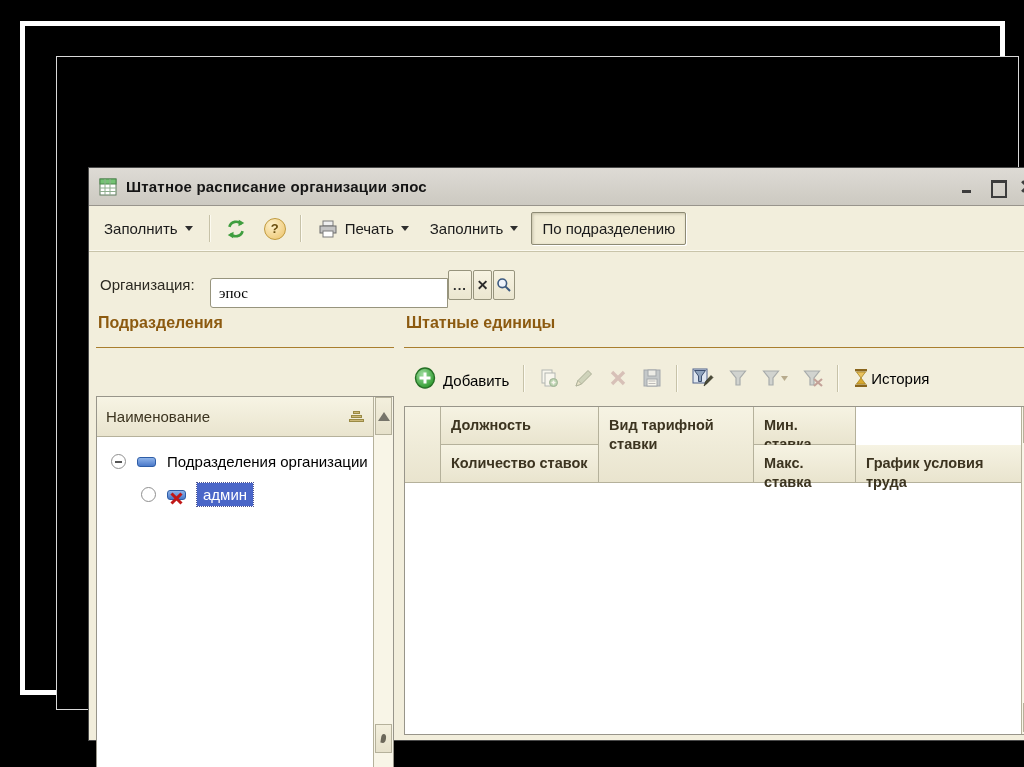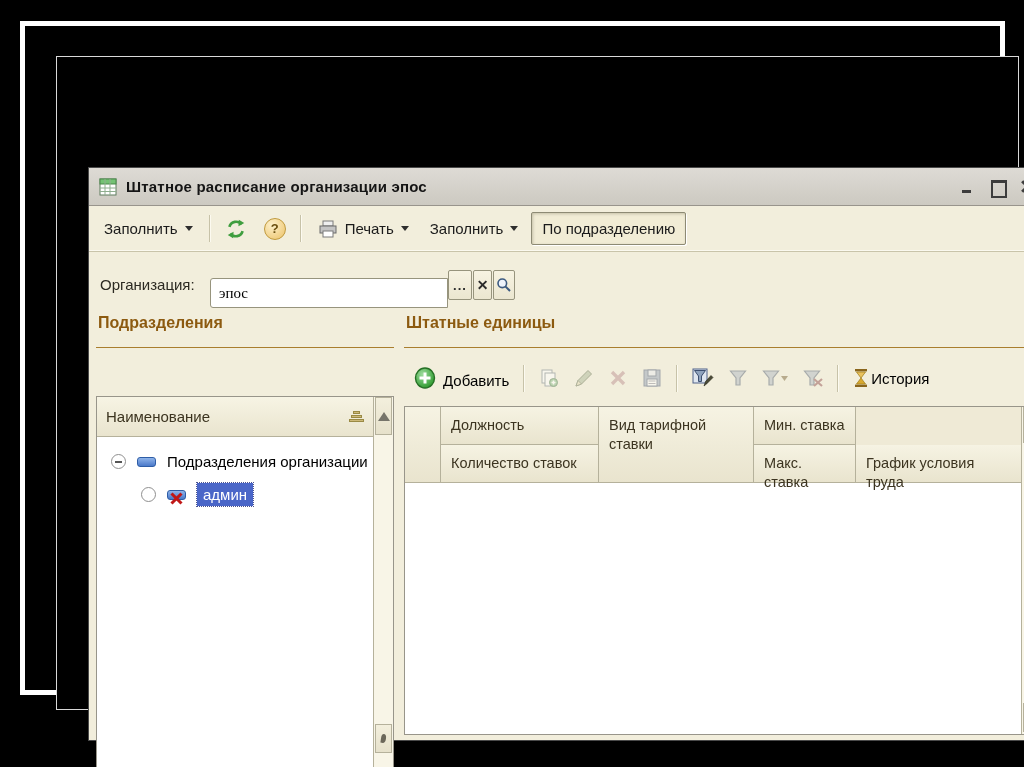--- a/index.html
+++ b/index.html
@@ -100,21 +100,21 @@
   .staff-toolbar { position:absolute; left:315px; top:186px; width:642px; height:48px;
                    display:flex; align-items:center; gap:7px; padding-left:6px; }
   .add-btn { display:flex; align-items:flex-end; gap:7px; font-size:15px; color:#000; padding:3px 4px; }
   .dis { opacity:.5; filter:grayscale(35%); }
   .icon-btn { display:flex; align-items:center; justify-content:center; padding:2px 4px; }
   .hist-btn { display:flex; align-items:center; gap:2px; font-size:15px; color:#000; padding:3px 4px; }
 
   
   .staff-table { position:absolute; left:315px; top:238px; width:640px; height:329px;
                  border:1px solid #98958a; background:#fff; display:flex; }
-  .table-main { flex:1; display:flex; flex-direction:column; position:relative; }
+  .table-main { flex:1; display:flex; flex-direction:row; position:relative;font-weight:bold; }
   .thead { height:76px; position:relative; background:#efead6; border-bottom:1px solid #b5b19b; }
   .hc { position:absolute; background:linear-gradient(#f6f3e3,#e9e4ce);
         border-right:1px solid #b5b19b; border-bottom:1px solid #b5b19b;
         font-size:14.5px; color:#3c3420; padding:9px 8px 0 10px; line-height:19px; }
   .tbody { flex:1; background:#fff; }
 
   
   .vscroll { width:22px; border-left:1px solid #b5b19b; background:#f8f5e7; position:relative; flex:none; }
   .tree-panel .vscroll { width:20px; }
   .sbtn { position:absolute; left:1px; right:1px; background:linear-gradient(#f3efdd,#e6e1cb);

